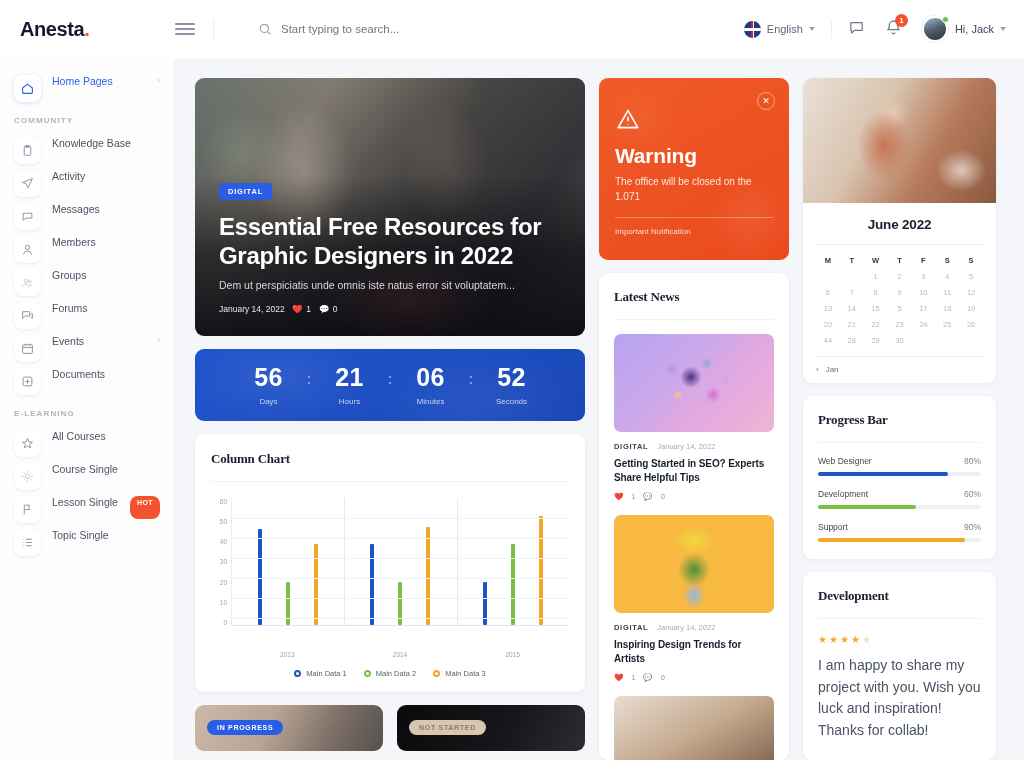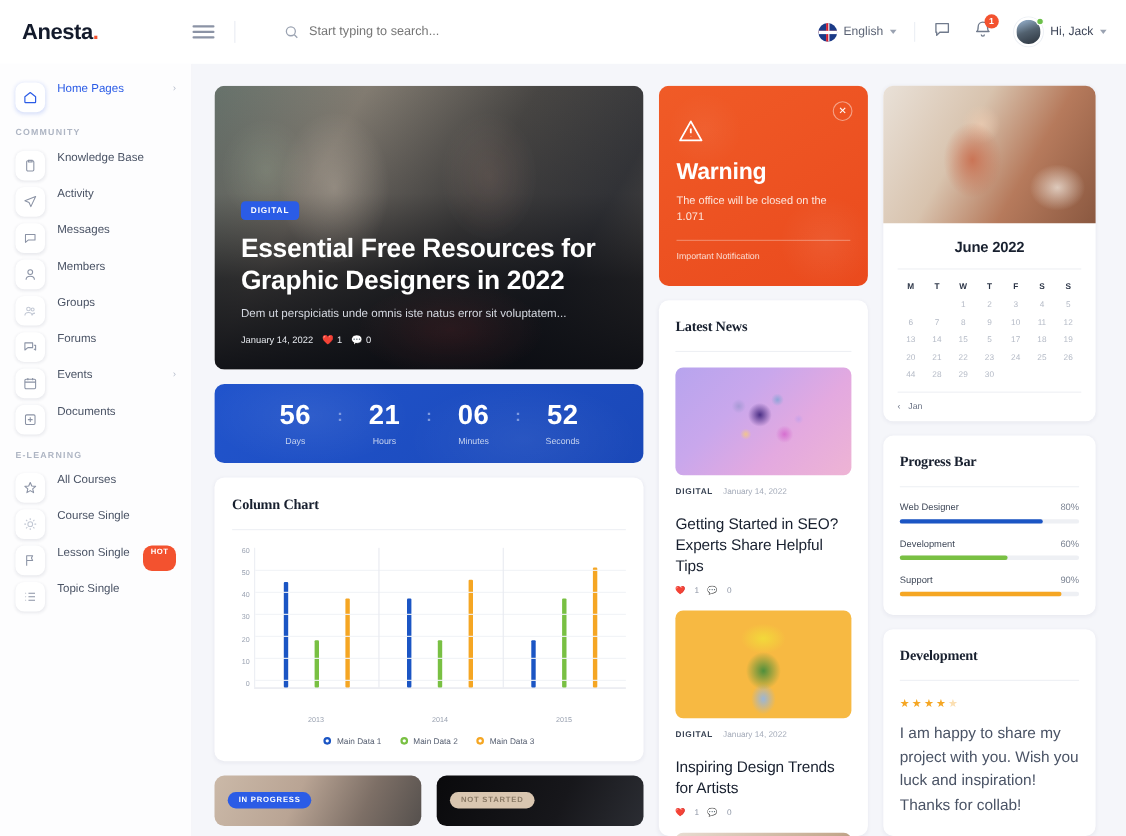--- a/index.html
+++ b/index.html
@@ -224,21 +224,21 @@
     content: ""; position: absolute; inset: 0;
     background:
       radial-gradient(ellipse 30px 20px at 50% 26%, #f2d93a, transparent 68%),
       radial-gradient(ellipse 24px 26px at 50% 56%, #4f8f3c, transparent 66%),
       radial-gradient(ellipse 16px 20px at 50% 82%, #9ab6d8, transparent 70%);
   }
   .th3 { background: linear-gradient(150deg,#e8ddd2 0%,#c4a98e 45%,#6b4c38 100%); }
   .news-meta { display: flex; align-items: center; gap: 9px; margin-top: 10px; }
   .news-cat { font-size: 7.5px; font-weight: 700; letter-spacing: .7px; color: #384253; }
   .news-date { font-size: 7.5px; color: #a3aab8; }
-  .news-title { font-size: 14px; font-weight: 400; color: #18202f; line-height: 1.36; margin-top: 16px; letter-spacing: -0.1px; }
+  .news-title { font-size: 10px; font-weight: 700; color: #18202f; line-height: 1.36; margin-top: 6px; letter-spacing: -0.1px; }
   .news-stats { display: flex; align-items: center; gap: 8px; margin-top: 8px; font-size: 7.5px; color: #8d95a5; }
   .news-item + .news-item { margin-top: 14px; }
 
   
   .cal-img { height: 125px; border-radius: 9px 9px 0 0; position: relative; overflow: hidden;
     background: linear-gradient(120deg,#e9e1d8 0%,#d8c3ae 38%,#b67a5c 66%,#8a5840 100%); }
   .cal-img::after {
     content: ""; position: absolute; inset: 0;
     background:
       radial-gradient(ellipse 40px 52px at 42% 54%, rgba(201,106,74,.85), transparent 66%),

